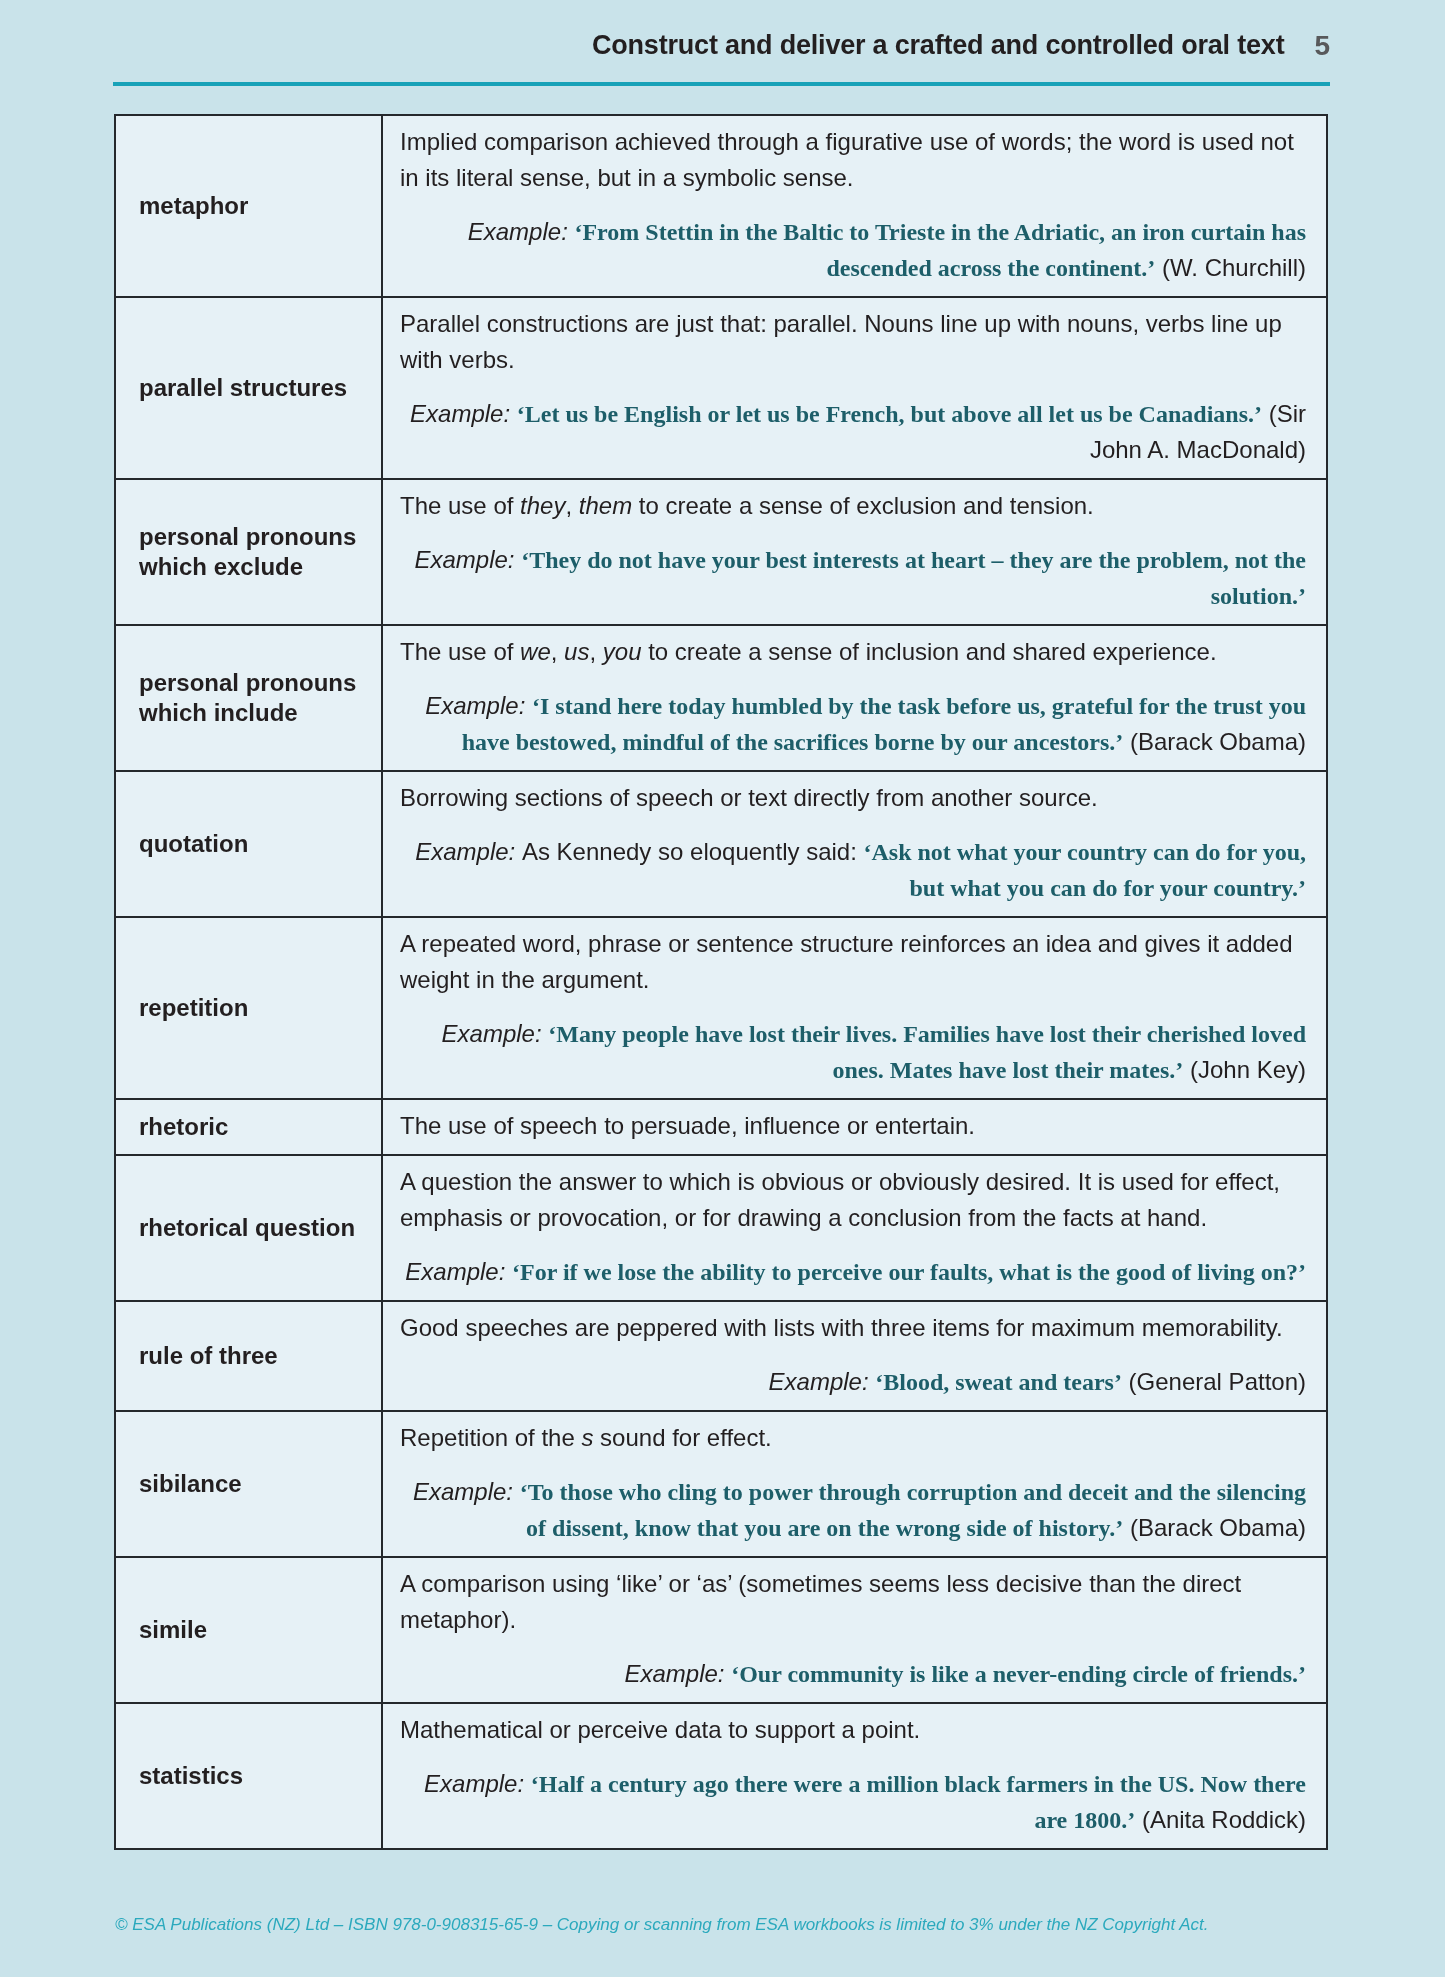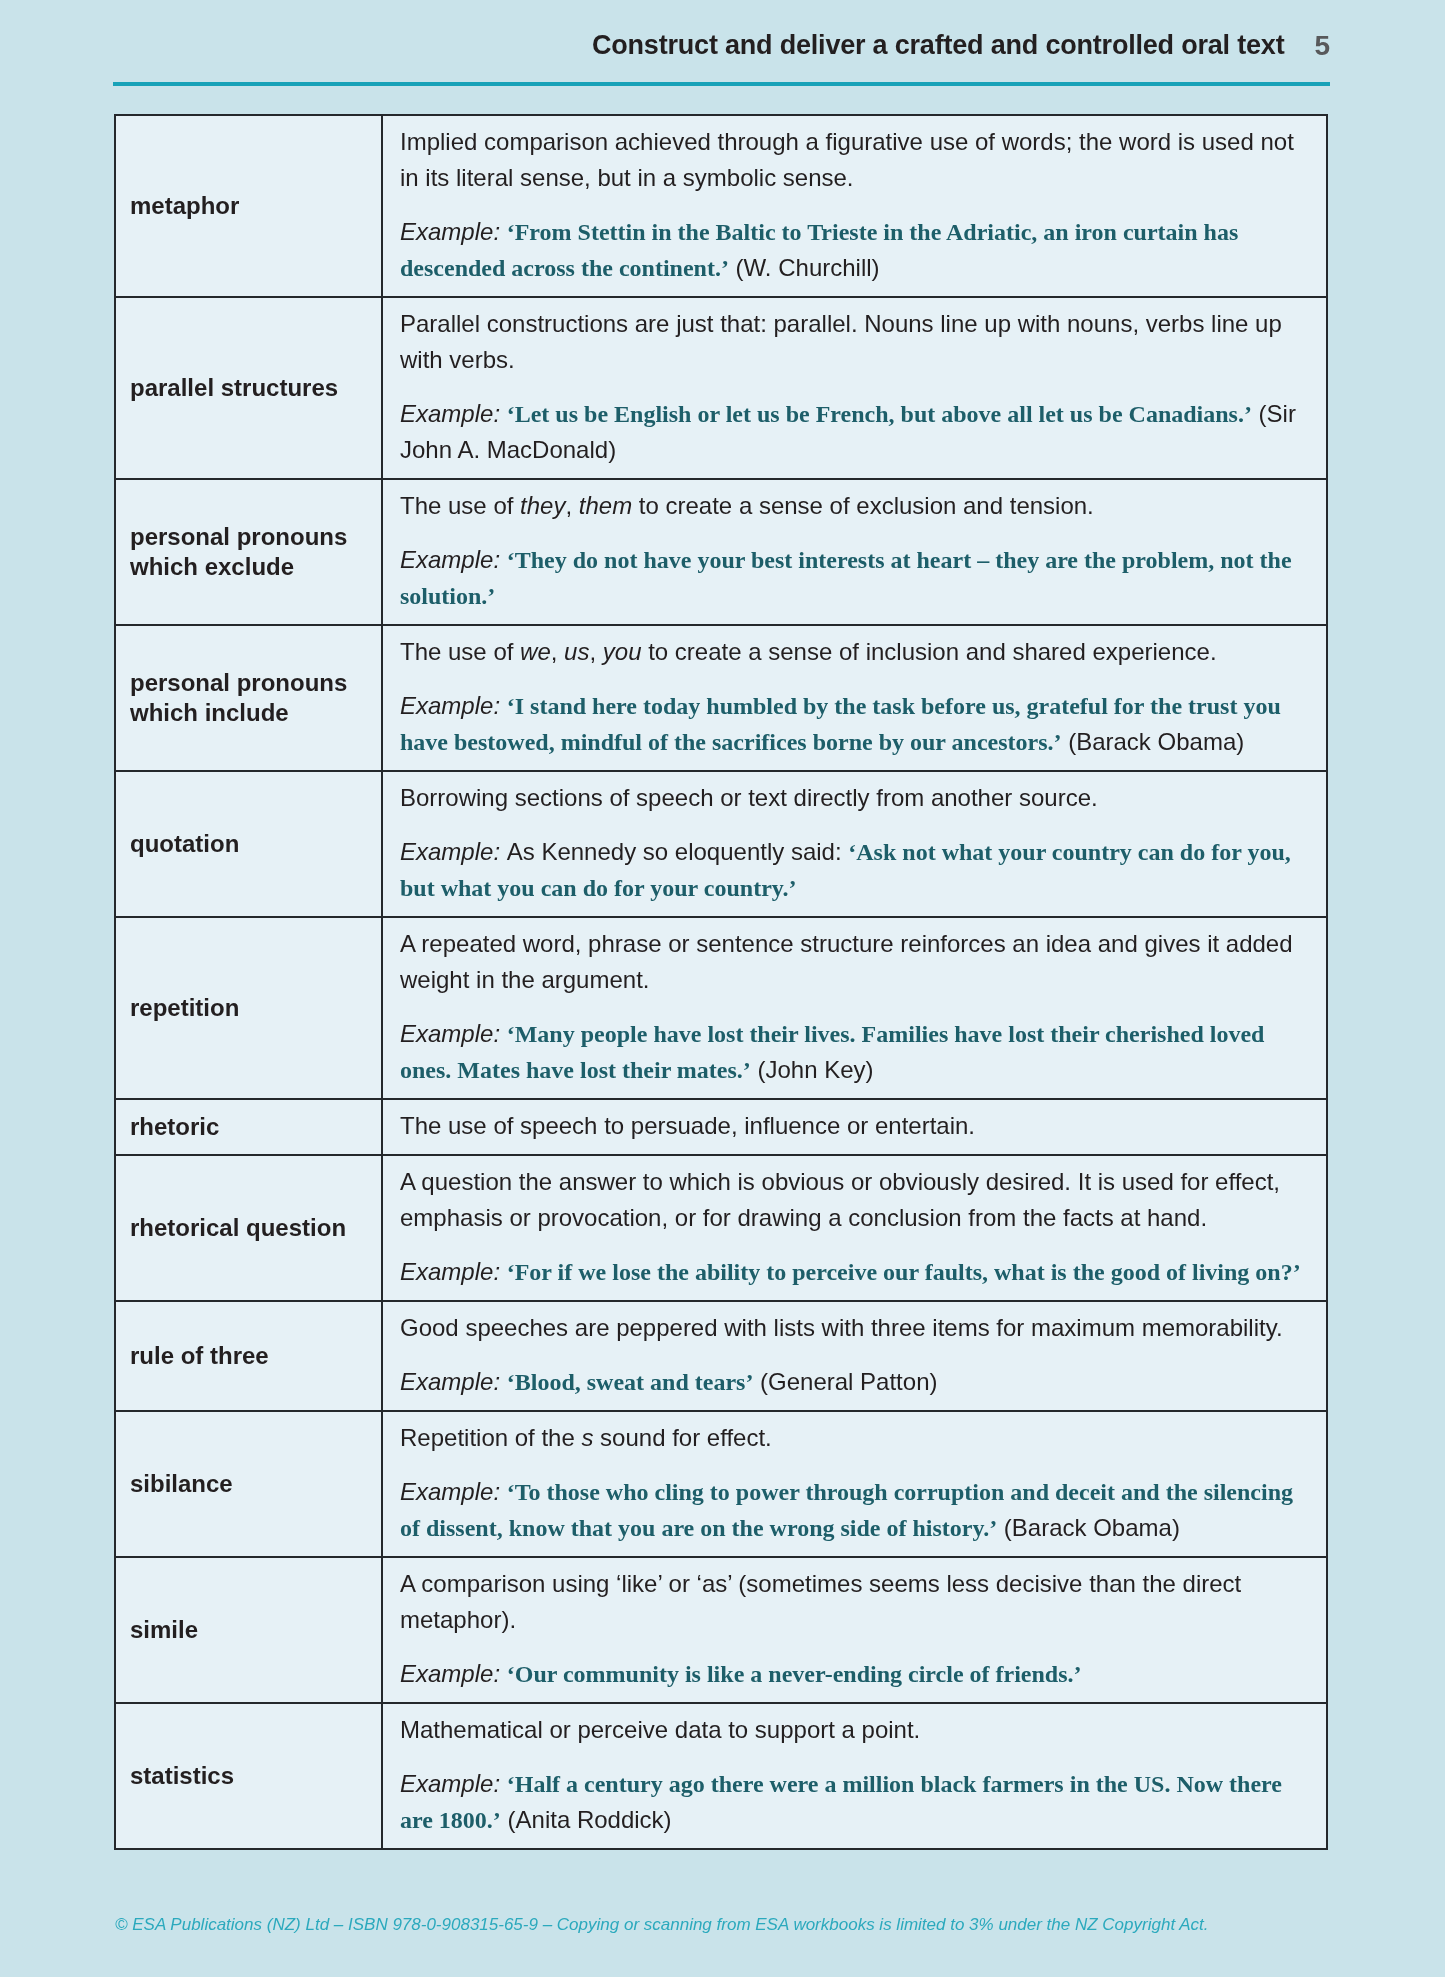--- a/index.html
+++ b/index.html
@@ -73,36 +73,37 @@
     border-top:2px solid var(--border_dark);
   }
   .tcell{
     display:flex;
     flex-direction:column;
     justify-content:center;
   }
   .term-cell{
     border-right:2px solid var(--border_dark);
     padding:8px 10px 8px 14px;
+    margin-left:9px;
   }
   .term-label{
     font-size:24px;
     font-weight:700;
     line-height:1.25;
     color:var(--text_black);
   }
   .content-cell{
     padding:8px 20px 10px 17px;
   }
   .def, .ex{
     font-size:24px;
     line-height:36px;
     color:var(--text_black);
   }
-  .ex{margin-top:18px;}
+  .ex{margin-top:18px;text-align:right;}
   .seg-i{font-style:italic;}
   .seg-q{
     color:var(--quote_teal);
     font-family:"Liberation Serif", serif;
     font-weight:600;
   }
   
   .footer{
     position:absolute;
     left:115px;

